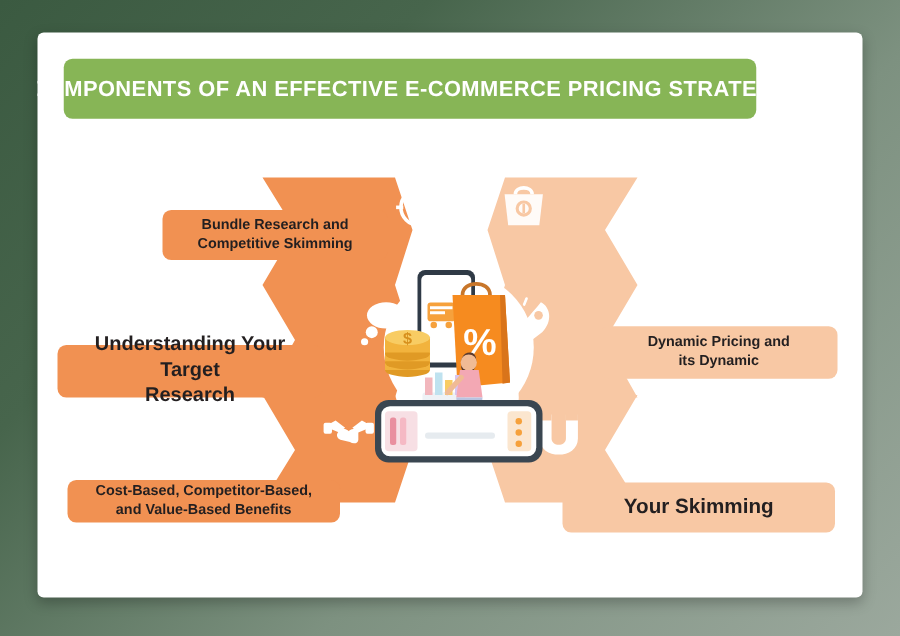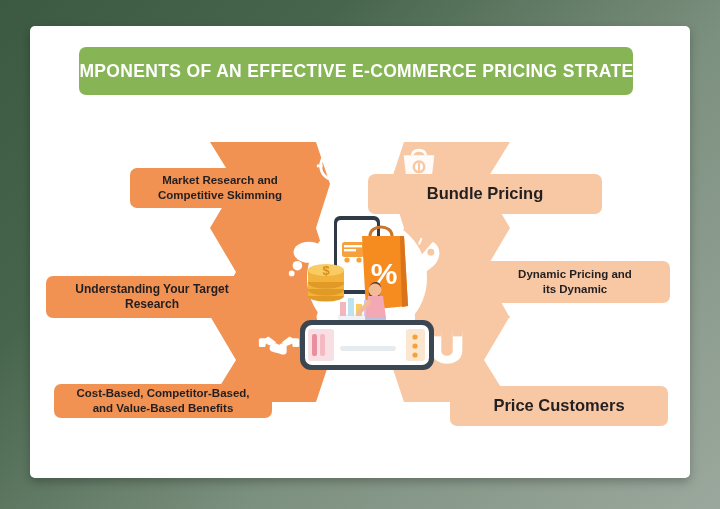--- a/index.html
+++ b/index.html
@@ -39,21 +39,20 @@
     position: absolute;
     left: 21px;
     top: 21px;
     width: 554px;
     height: 48px;
     background: #87b556;
     border-radius: 7px;
     display: flex;
     align-items: center;
     justify-content: center;
-    margin-left: 28px;
   }
   #title-text {
     color: #ffffff;
     font-size: 17.5px;
     font-weight: bold;
     letter-spacing: 0.35px;
     white-space: nowrap;
   }
 
   
@@ -94,21 +93,21 @@
     color: #231f20;
     font-weight: bold;
     line-height: 1.28;
     padding: 0 10px;
     box-sizing: border-box;
   }
   .chip.dark  { background: #f19152; }
   .chip.light { background: #f8c8a4; }
 
   .chip.small  { font-size: 11.5px; }
-  .chip.medium { font-size: 12px; }
+  .chip.medium { font-size: 16px; }
   .chip.large  { font-size: 16.5px; }
 
   
   #center-illustration {
     position: absolute;
     left: 262px;
     top: 100px;
     width: 150px;
     height: 180px;
   }
@@ -285,28 +284,25 @@
             <rect x="114" y="131" width="19" height="32" rx="3" fill="#fbe6cf"></rect>
             <circle cx="123" cy="139" r="2.6" fill="#f6a13c"></circle>
             <circle cx="123" cy="148" r="2.6" fill="#f6a13c"></circle>
             <circle cx="123" cy="157" r="2.6" fill="#f6a13c"></circle>
           </g>
         </svg>
       </div>
 
       <div class="chip dark small" style="left:100px; top:70px; width:180px; height:40px;">
         <span>
-          <span>Market Research and</span><br>
+          <span>Bundle Research and</span><br>
           <span>Competitive Skimming</span>
         </span>
       </div>
 
-      <div class="chip light large" style="left:338px; top:76px; width:234px; height:40px;">
-        <span>Bundle Pricing</span>
-      </div>
 
       <div class="chip dark medium" style="left:16px; top:178px; width:212px; height:42px;">
         <span>
           <span>Understanding Your Target</span><br>
           <span>Research</span>
         </span>
       </div>
 
       <div class="chip light small" style="left:450px; top:163px; width:190px; height:42px;">
         <span>
@@ -316,18 +312,18 @@
       </div>
 
       <div class="chip dark small" style="left:24px; top:286px; width:218px; height:34px;">
         <span>
           <span>Cost-Based, Competitor-Based,</span><br>
           <span>and Value-Based Benefits</span>
         </span>
       </div>
 
       <div class="chip light large" style="left:420px; top:288px; width:218px; height:40px;">
-        <span>Price Customers</span>
+        <span>Your Skimming</span>
       </div>
 
     </div>
   </div>
 </div>
 
 </body></html>

